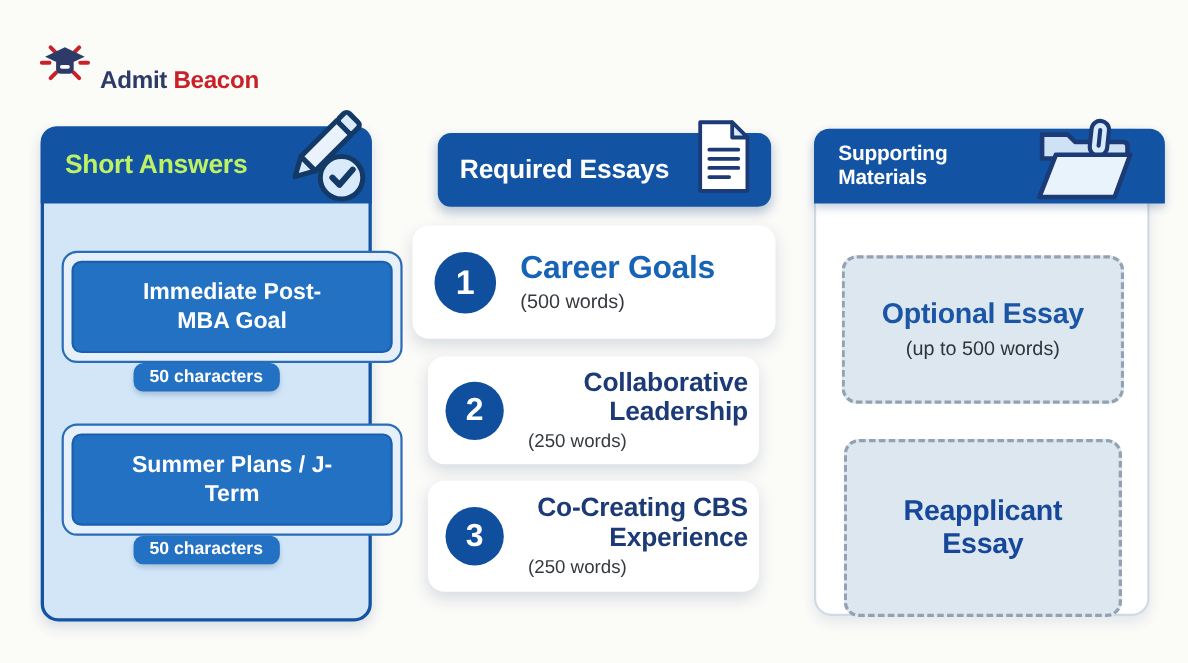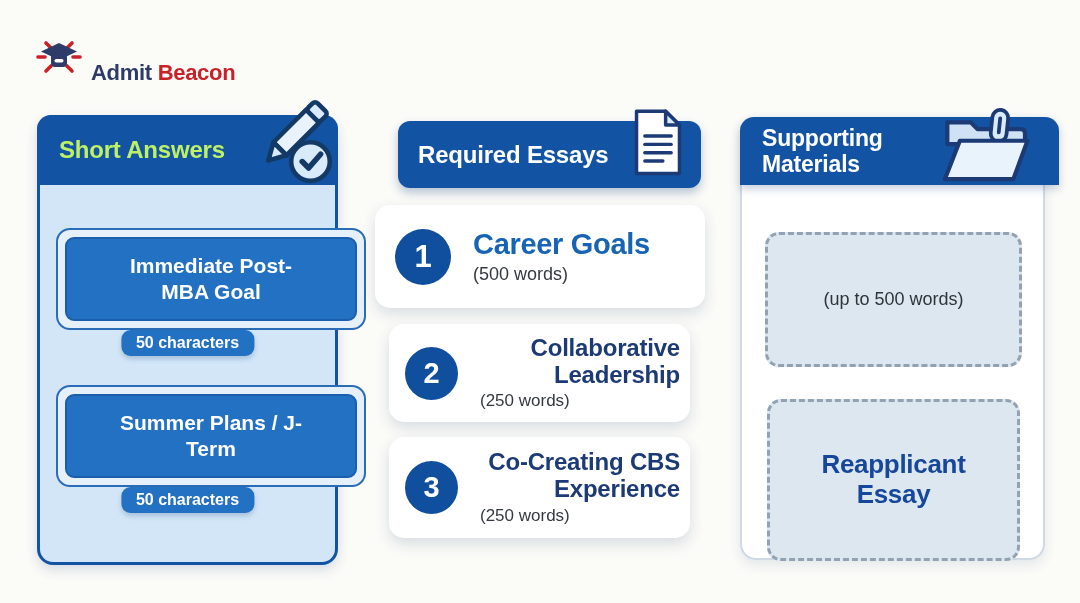--- a/index.html
+++ b/index.html
@@ -82,21 +82,21 @@
   
   .panel-right{
     position:absolute;left:740px;top:117px;width:305px;height:443px;box-sizing:border-box;
     background:#fff;border:2px solid #cfdae6;border-radius:16px;
     box-shadow:0 5px 12px rgba(60,90,130,.12);
   }
   .panel-right-header{
     position:absolute;left:-2px;top:-2px;width:319px;height:68px;box-sizing:border-box;
     background:var(--header-blue);border-radius:14px 14px 0 0;
     display:flex;align-items:center;padding-left:22px;
-    color:#fff;font-size:23px;font-weight:bold;line-height:1.15;letter-spacing:-0.2px;
+    color:#fff;font-size:19px;font-weight:bold;line-height:1.15;letter-spacing:-0.2px;
     box-shadow:0 4px 8px rgba(30,70,130,.25);
   }
   .panel-right-header span{display:block;max-width:160px;}
   .folder-icon{position:absolute;right:8px;top:-13px;width:96px;height:82px;z-index:3;}
   .dashed-card{
     position:absolute;box-sizing:border-box;background:#dce7ef;
     border:3px dashed #93a2b2;border-radius:14px;
     display:flex;flex-direction:column;align-items:center;justify-content:center;gap:7px;
     text-align:center;
   }
@@ -205,20 +205,21 @@
     <svg class="folder-icon" viewBox="0 0 115 95">
       <path d="M10 18 H38 L46 26 H98 Q103 26 103 31 V44 H10 Z" fill="#cfe2f5" stroke="#1c3a75" stroke-width="5" stroke-linejoin="round"></path>
       <g transform="translate(63 3) rotate(6 9 18)">
         <rect x="0" y="0" width="19" height="38" rx="9.5" fill="#d9eafb" stroke="#1c3a75" stroke-width="4.5"></rect>
         <path d="M9.5 10 V27" stroke="#1c3a75" stroke-width="4.5" stroke-linecap="round" fill="none"></path>
       </g>
       <path d="M25 40 H106 L89 86 H7 Z" fill="#e9f3fc" stroke="#1c3a75" stroke-width="5" stroke-linejoin="round"></path>
     </svg>
 
     <div class="dashed-card d1">
+      <div class="dc-title">Optional Essay</div>
       <div class="dc-limit">(up to 500 words)</div>
     </div>
 
     <div class="dashed-card d2">
       <div class="dc-title">Reapplicant Essay</div>
     </div>
   </section>
 
 </div>
 

